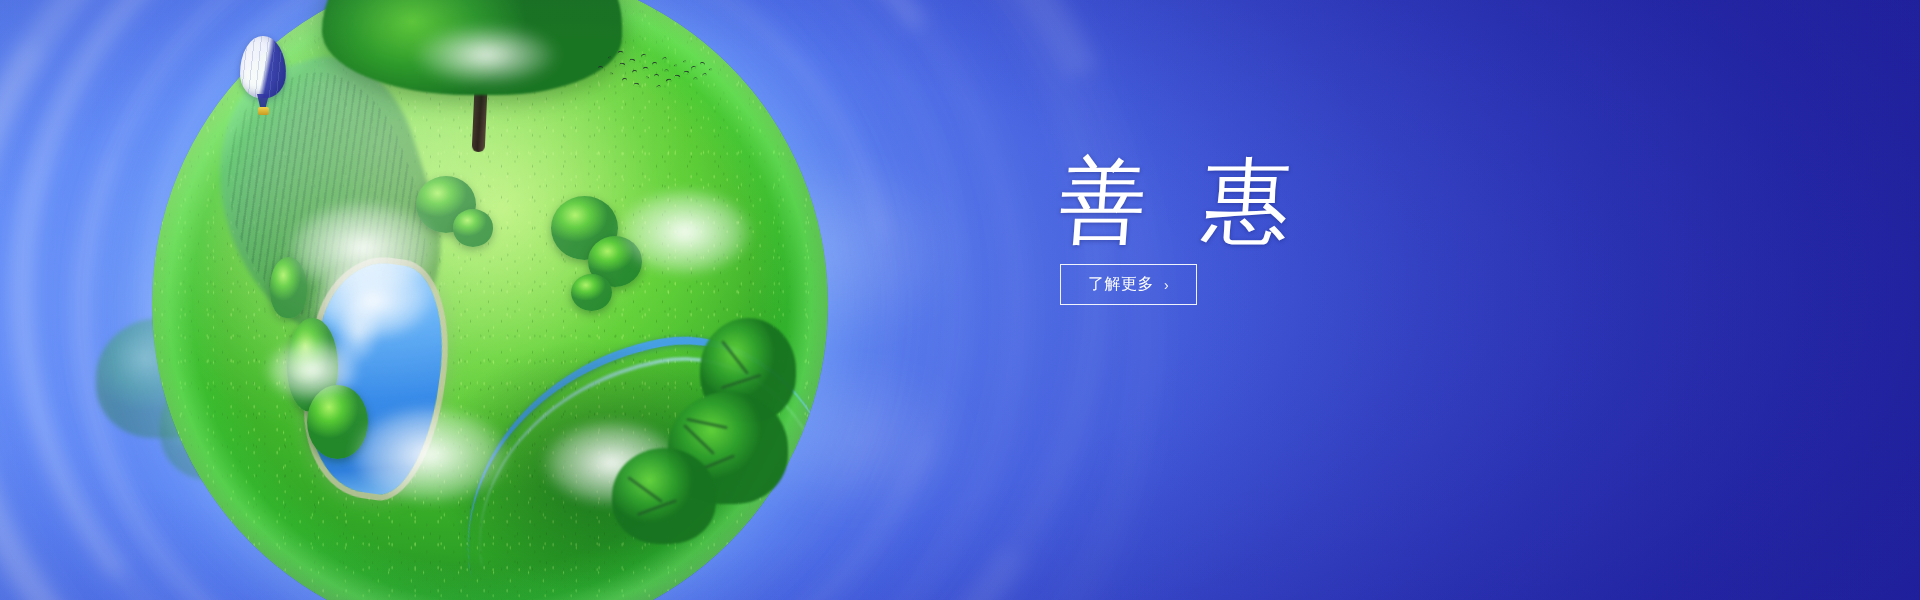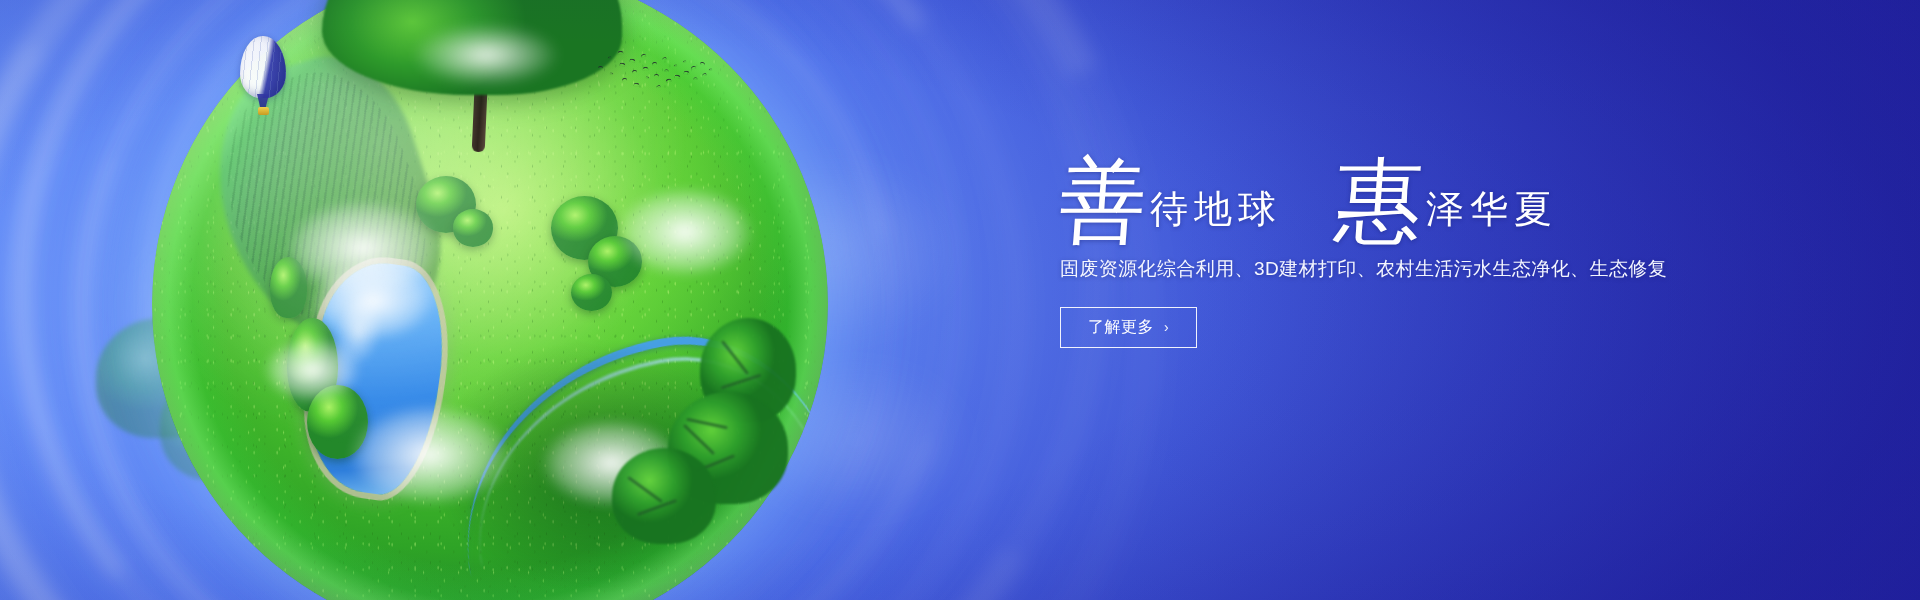--- a/index.html
+++ b/index.html
@@ -470,30 +470,27 @@
       <span class="bird" style="left: 112px; top: 20px; transform: rotate(-2deg) scale(0.75);"></span>
     </div>
 
   <div class="bg-vign"></div>
 
   <div class="copy">
 
     <div class="headline">
       <span class="hl-group">
         <span class="hl-big">善</span>
-        <span class="hl-small">待地球</span>
       </span>
       <span class="hl-group">
         <span class="hl-big">惠</span>
-        <span class="hl-small">泽华夏</span>
       </span>
     </div>
 
 
-    <div class="desc">固废资源化综合利用、3D建材打印、农村生活污水生态净化、生态修复</div>
 
     <button class="cta">
       <span>了解更多</span>
       <span class="chev">›</span>
     </button>
 
   </div>
 </div>
 
 </body></html>

